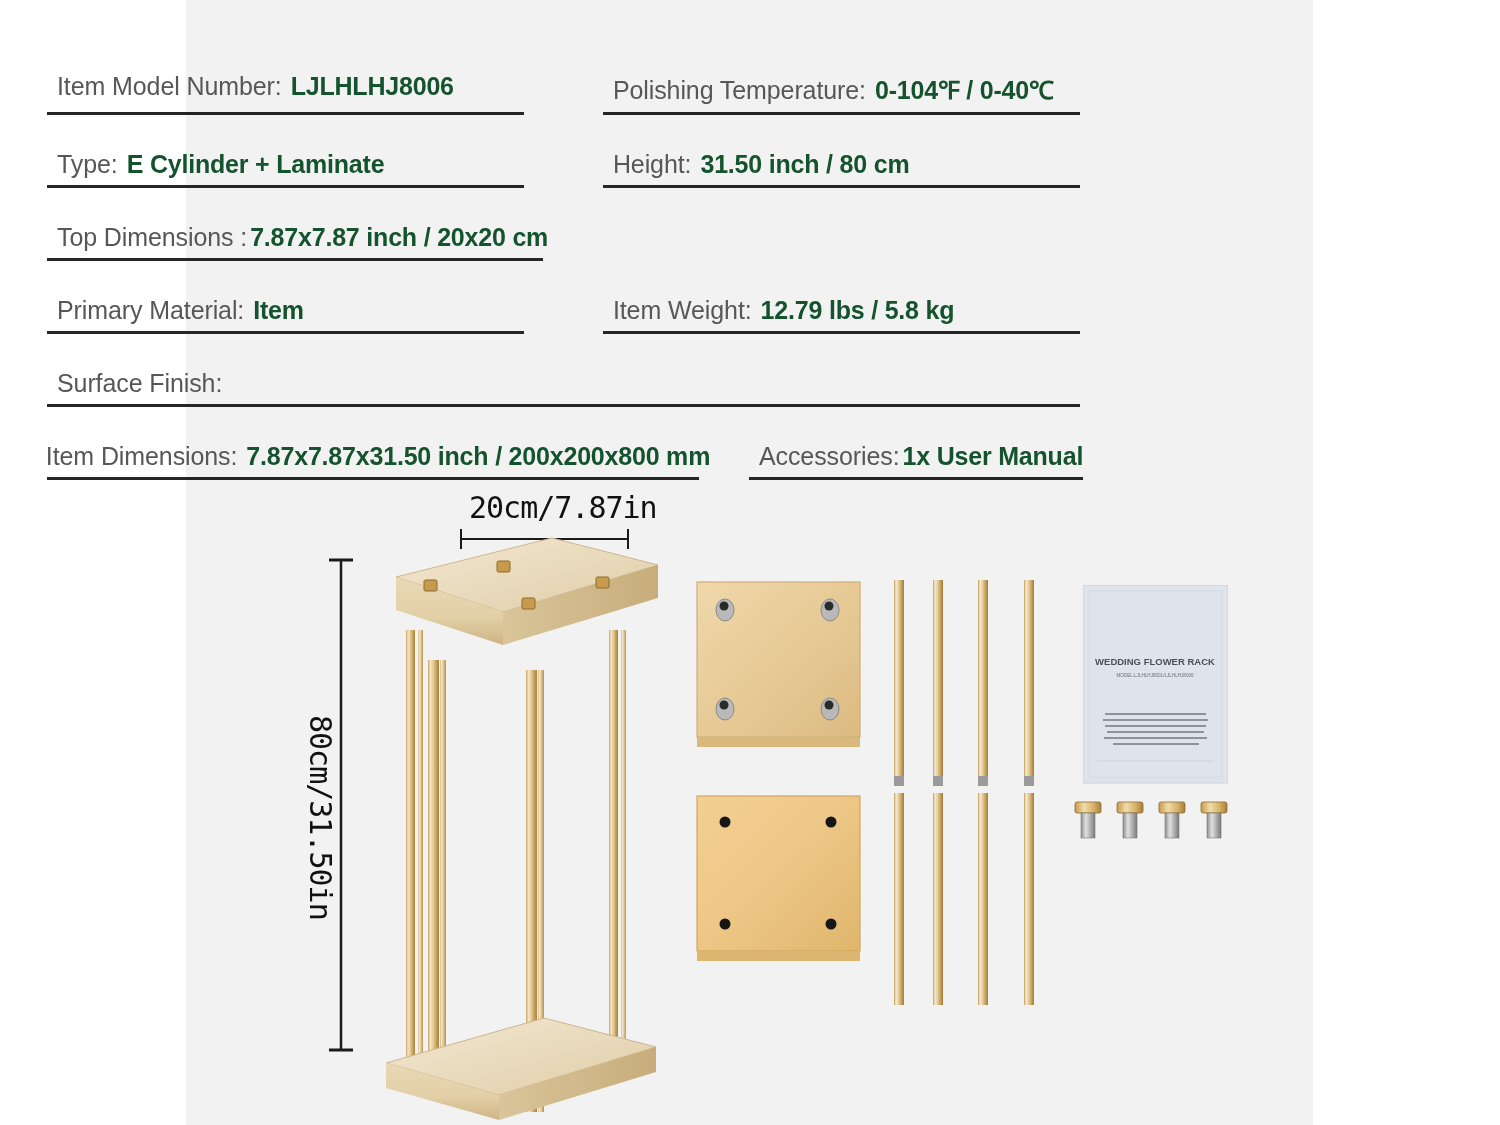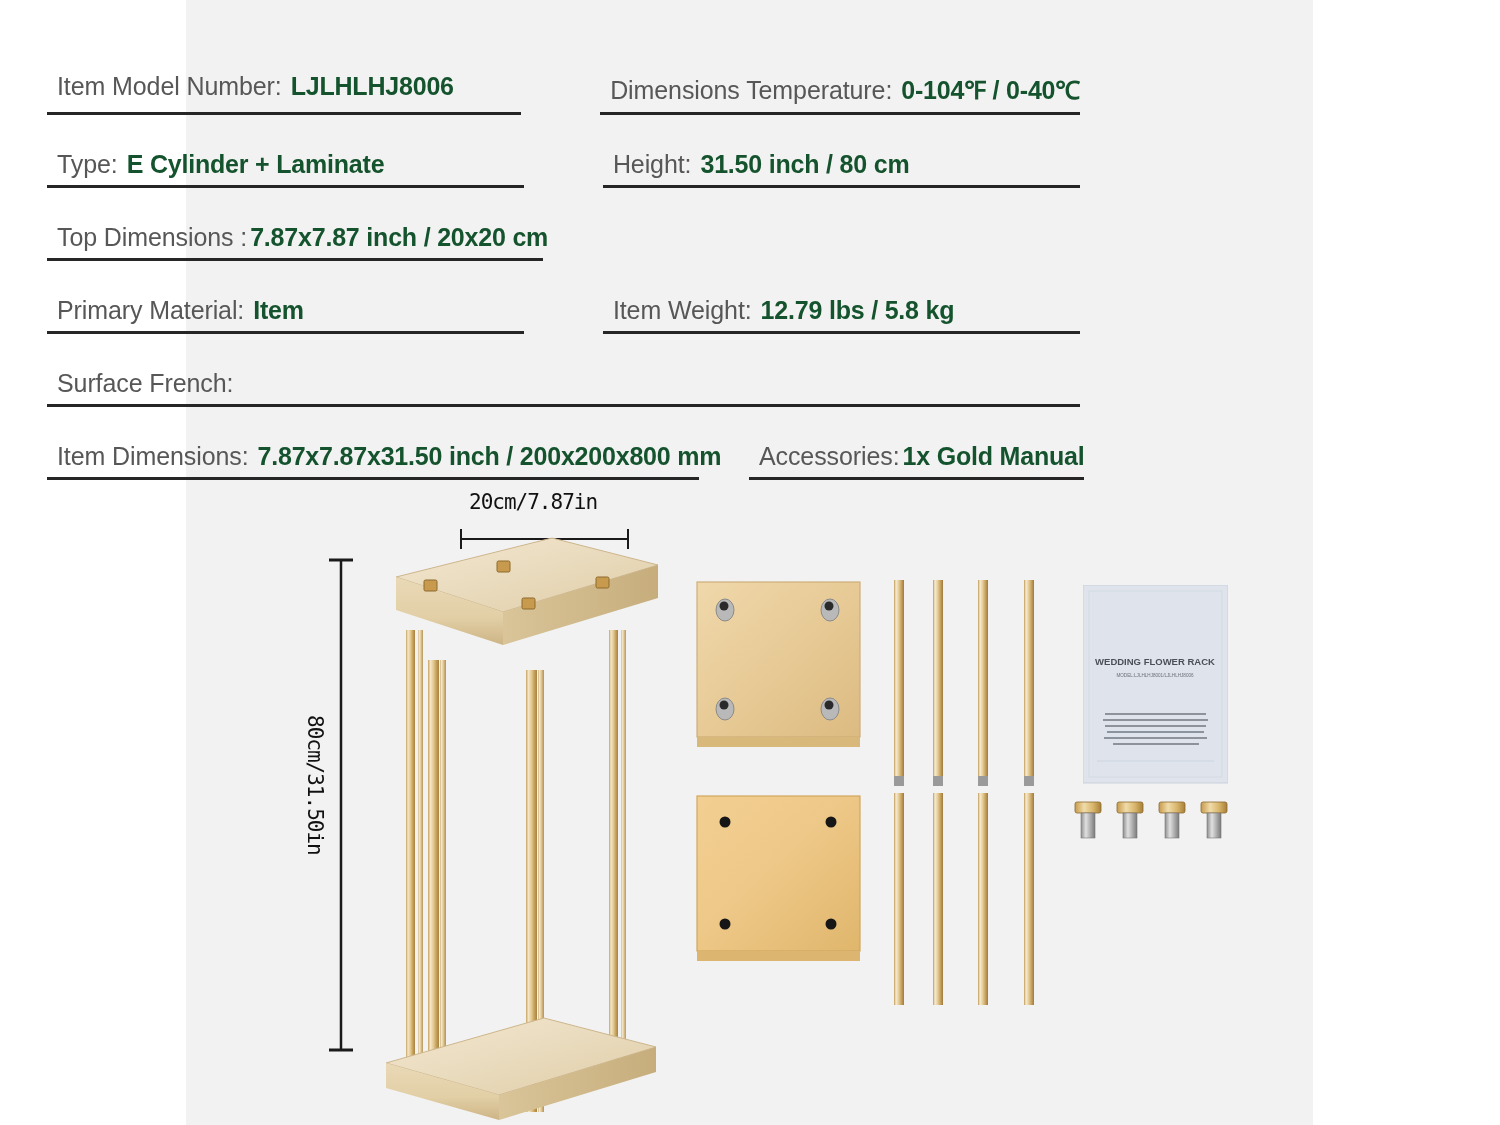--- a/index.html
+++ b/index.html
@@ -48,21 +48,21 @@
   .spec-cell {
     position: relative;
     box-sizing: border-box;
     padding: 0 0 9px 10px;
     display: flex;
     align-items: baseline;
   }
   .spec-cell.half { width: 496px; }
   .spec-cell.gap  { width: 40px; }
   .spec-cell.full { width: 1033px; }
-  .spec-cell.wide { width: 652px; }
+  .spec-cell.wide { width: 652px; justify-content: center; }
   .spec-cell.narrow { width: 341px; }
 
   .spec-cell.ruled::after {
     content: "";
     position: absolute;
     left: 0;
     right: 0;
     bottom: 0;
     height: 3px;
     background: #262626;
@@ -92,21 +92,21 @@
     position: absolute;
     left: 186px;
     top: 470px;
     width: 1127px;
     height: 655px;
   }
   .dim-text {
     position: absolute;
     color: #111;
     font-family: "DejaVu Sans Mono", "Liberation Mono", monospace;
-    font-size: 21px;
+    font-size: 30px;
     letter-spacing: -1px;
     white-space: nowrap;
   }
 
   
   #stand { position: absolute; left: 0; top: 0; }
 
   
   .part { position: absolute; }
 </style>
@@ -119,21 +119,21 @@
 
   <div id="spec-table">
 
     <div class="spec-row">
       <div class="spec-cell half ruled">
         <span class="spec-label">Item Model Number:</span>
         <span class="spec-value">LJLHLHJ8006</span>
       </div>
       <div class="spec-cell gap"></div>
       <div class="spec-cell half ruled">
-        <span class="spec-label">Dimensions Temperature:</span>
+        <span class="spec-label">Polishing Temperature:</span>
         <span class="spec-value">0-104℉ / 0-40℃</span>
       </div>
     </div>
     <div class="row-pad"></div>
 
     <div class="spec-row">
       <div class="spec-cell half ruled">
         <span class="spec-label">Type:</span>
         <span class="spec-value">E Cylinder + Laminate</span>
       </div>
@@ -162,34 +162,34 @@
       <div class="spec-cell gap"></div>
       <div class="spec-cell half ruled">
         <span class="spec-label">Item Weight:</span>
         <span class="spec-value">12.79 lbs / 5.8 kg</span>
       </div>
     </div>
     <div class="row-pad"></div>
 
     <div class="spec-row">
       <div class="spec-cell full ruled">
-        <span class="spec-label">Surface French:</span>
+        <span class="spec-label">Surface Finish:</span>
       </div>
     </div>
     <div class="row-pad"></div>
 
     <div class="spec-row">
       <div class="spec-cell wide ruled">
         <span class="spec-label">Item Dimensions:</span>
         <span class="spec-value">7.87x7.87x31.50 inch / 200x200x800 mm</span>
       </div>
       <div class="spec-cell gap"></div>
       <div class="spec-cell narrow ruled">
         <span class="spec-label">Accessories:</span>
-        <span class="spec-value tight">1x Gold Manual</span>
+        <span class="spec-value tight">1x User Manual</span>
       </div>
     </div>
 
   </div>
 
   <div id="diagram">
 
     <div class="dim-text" style="left:283px; top:20px;">20cm/7.87in</div>
 
     <svg style="position:absolute; left:270px; top:55px;" width="180" height="26">

